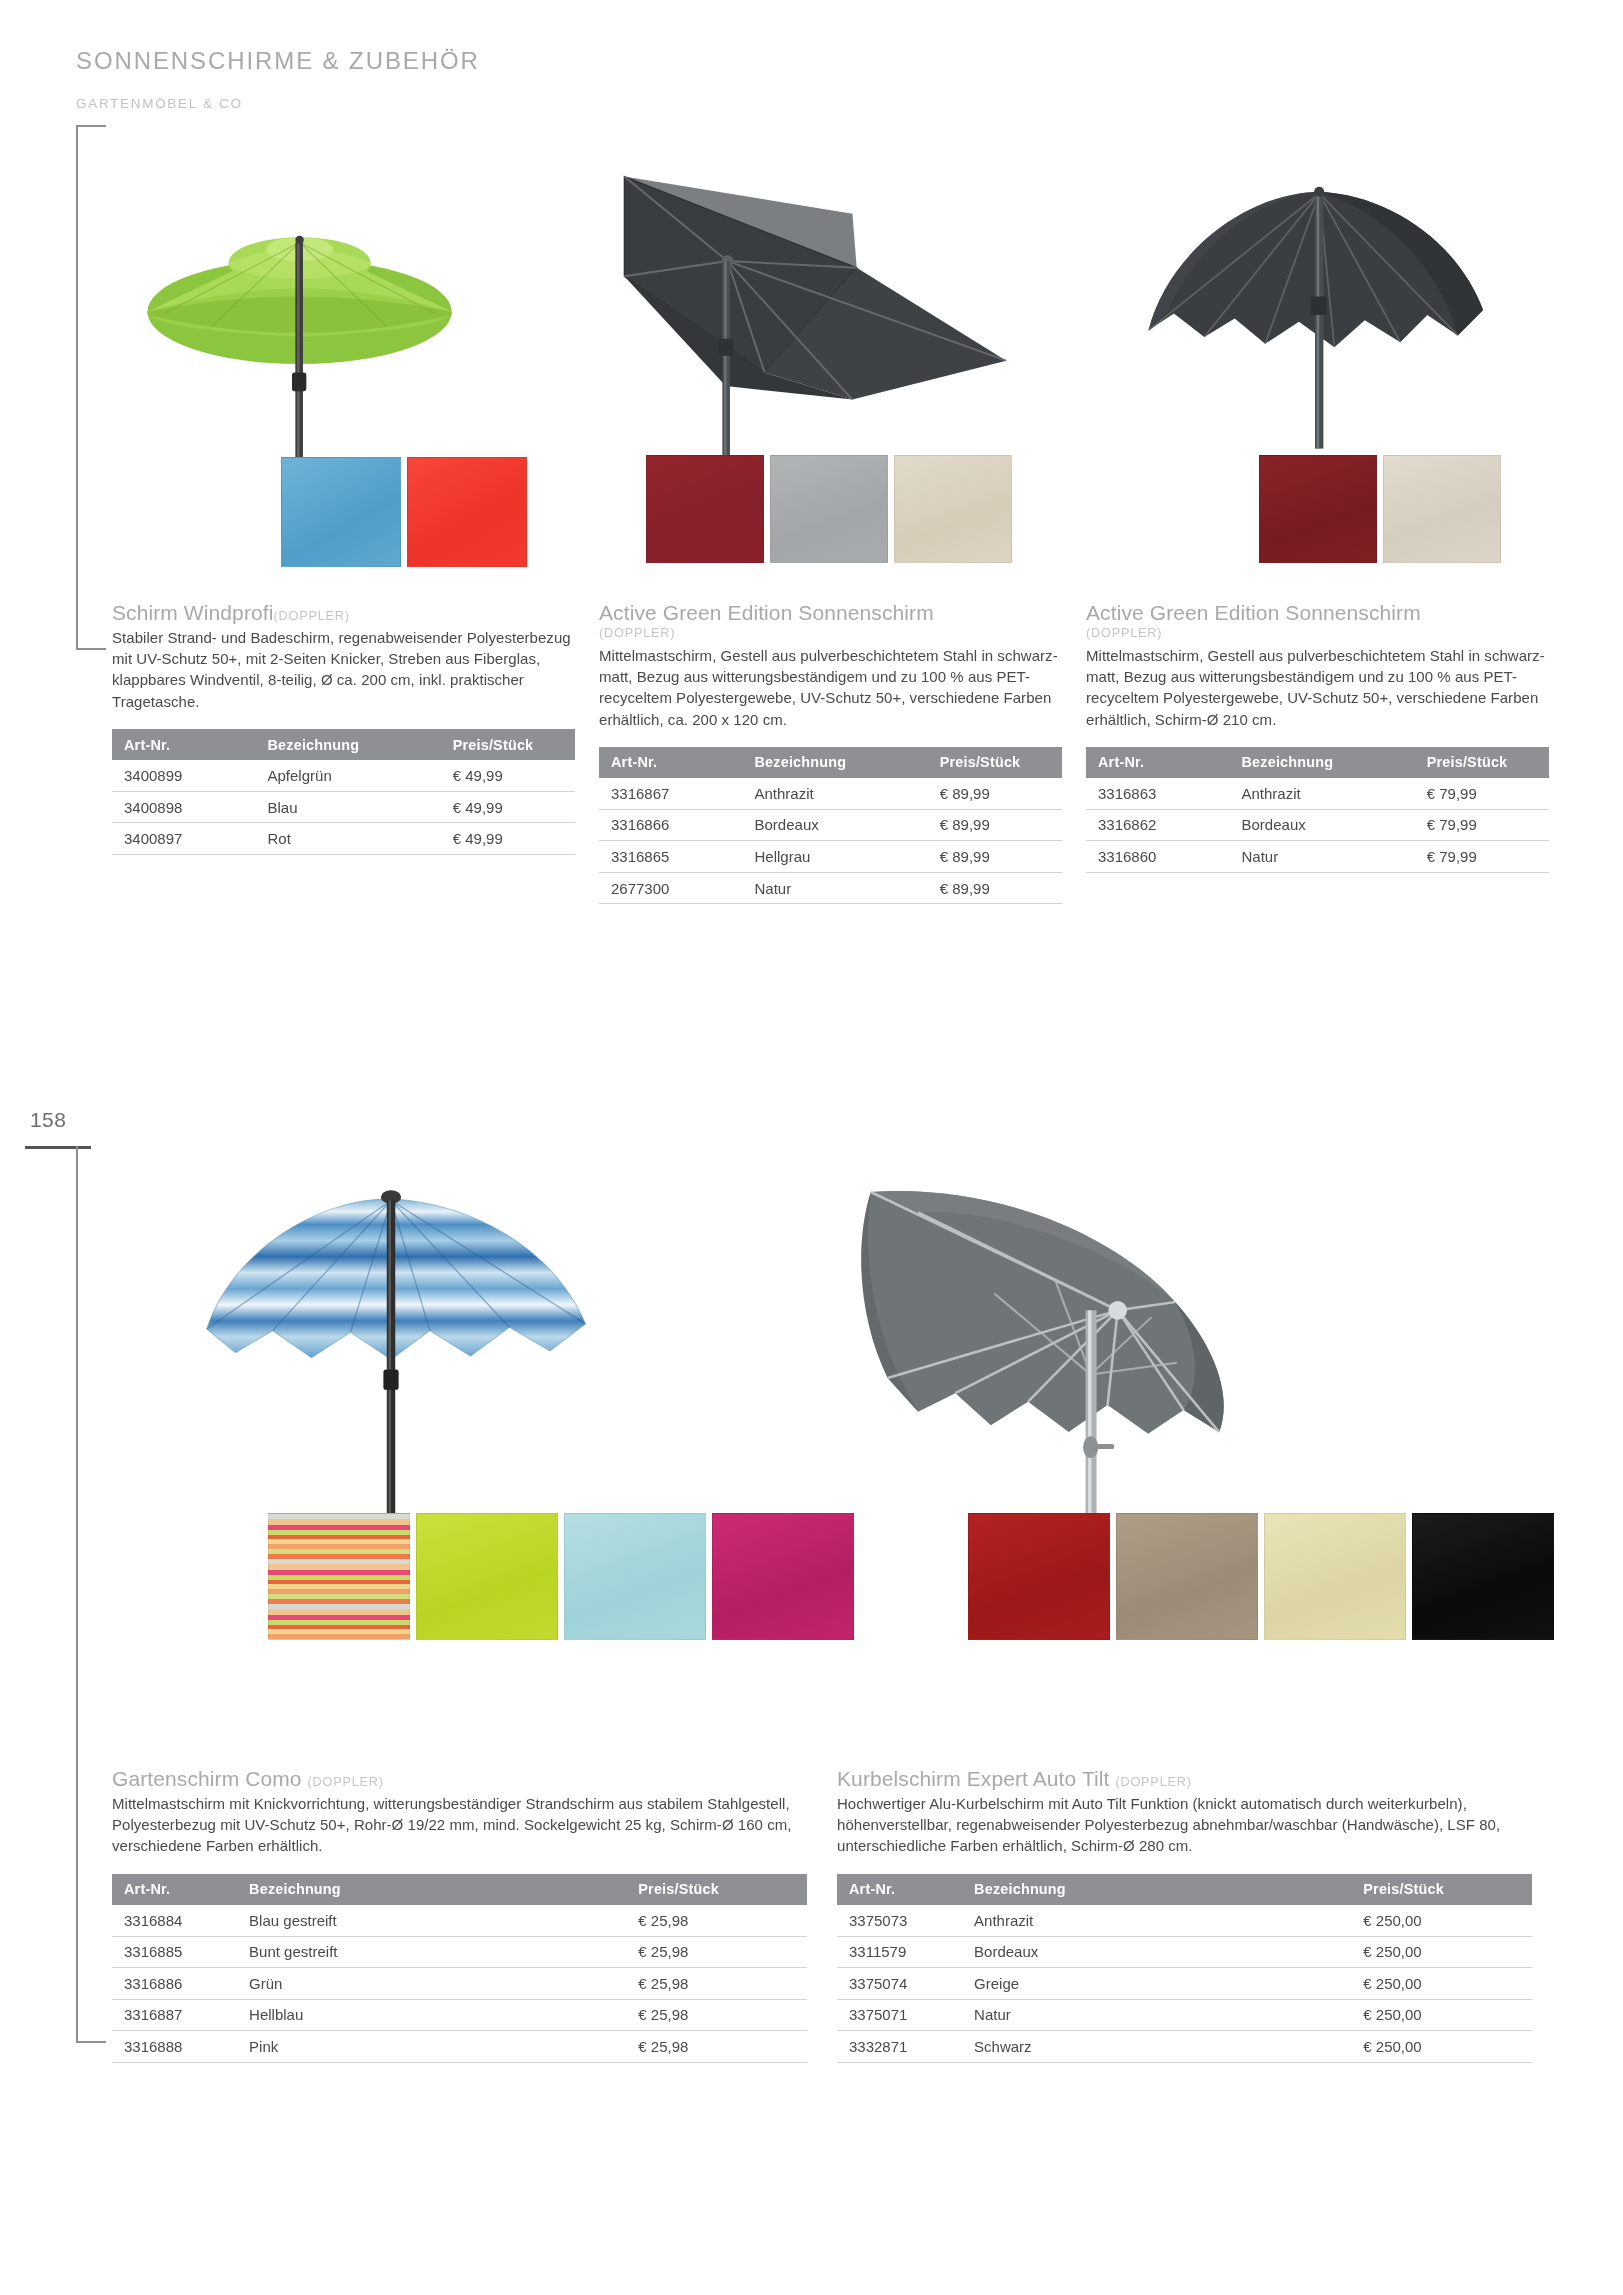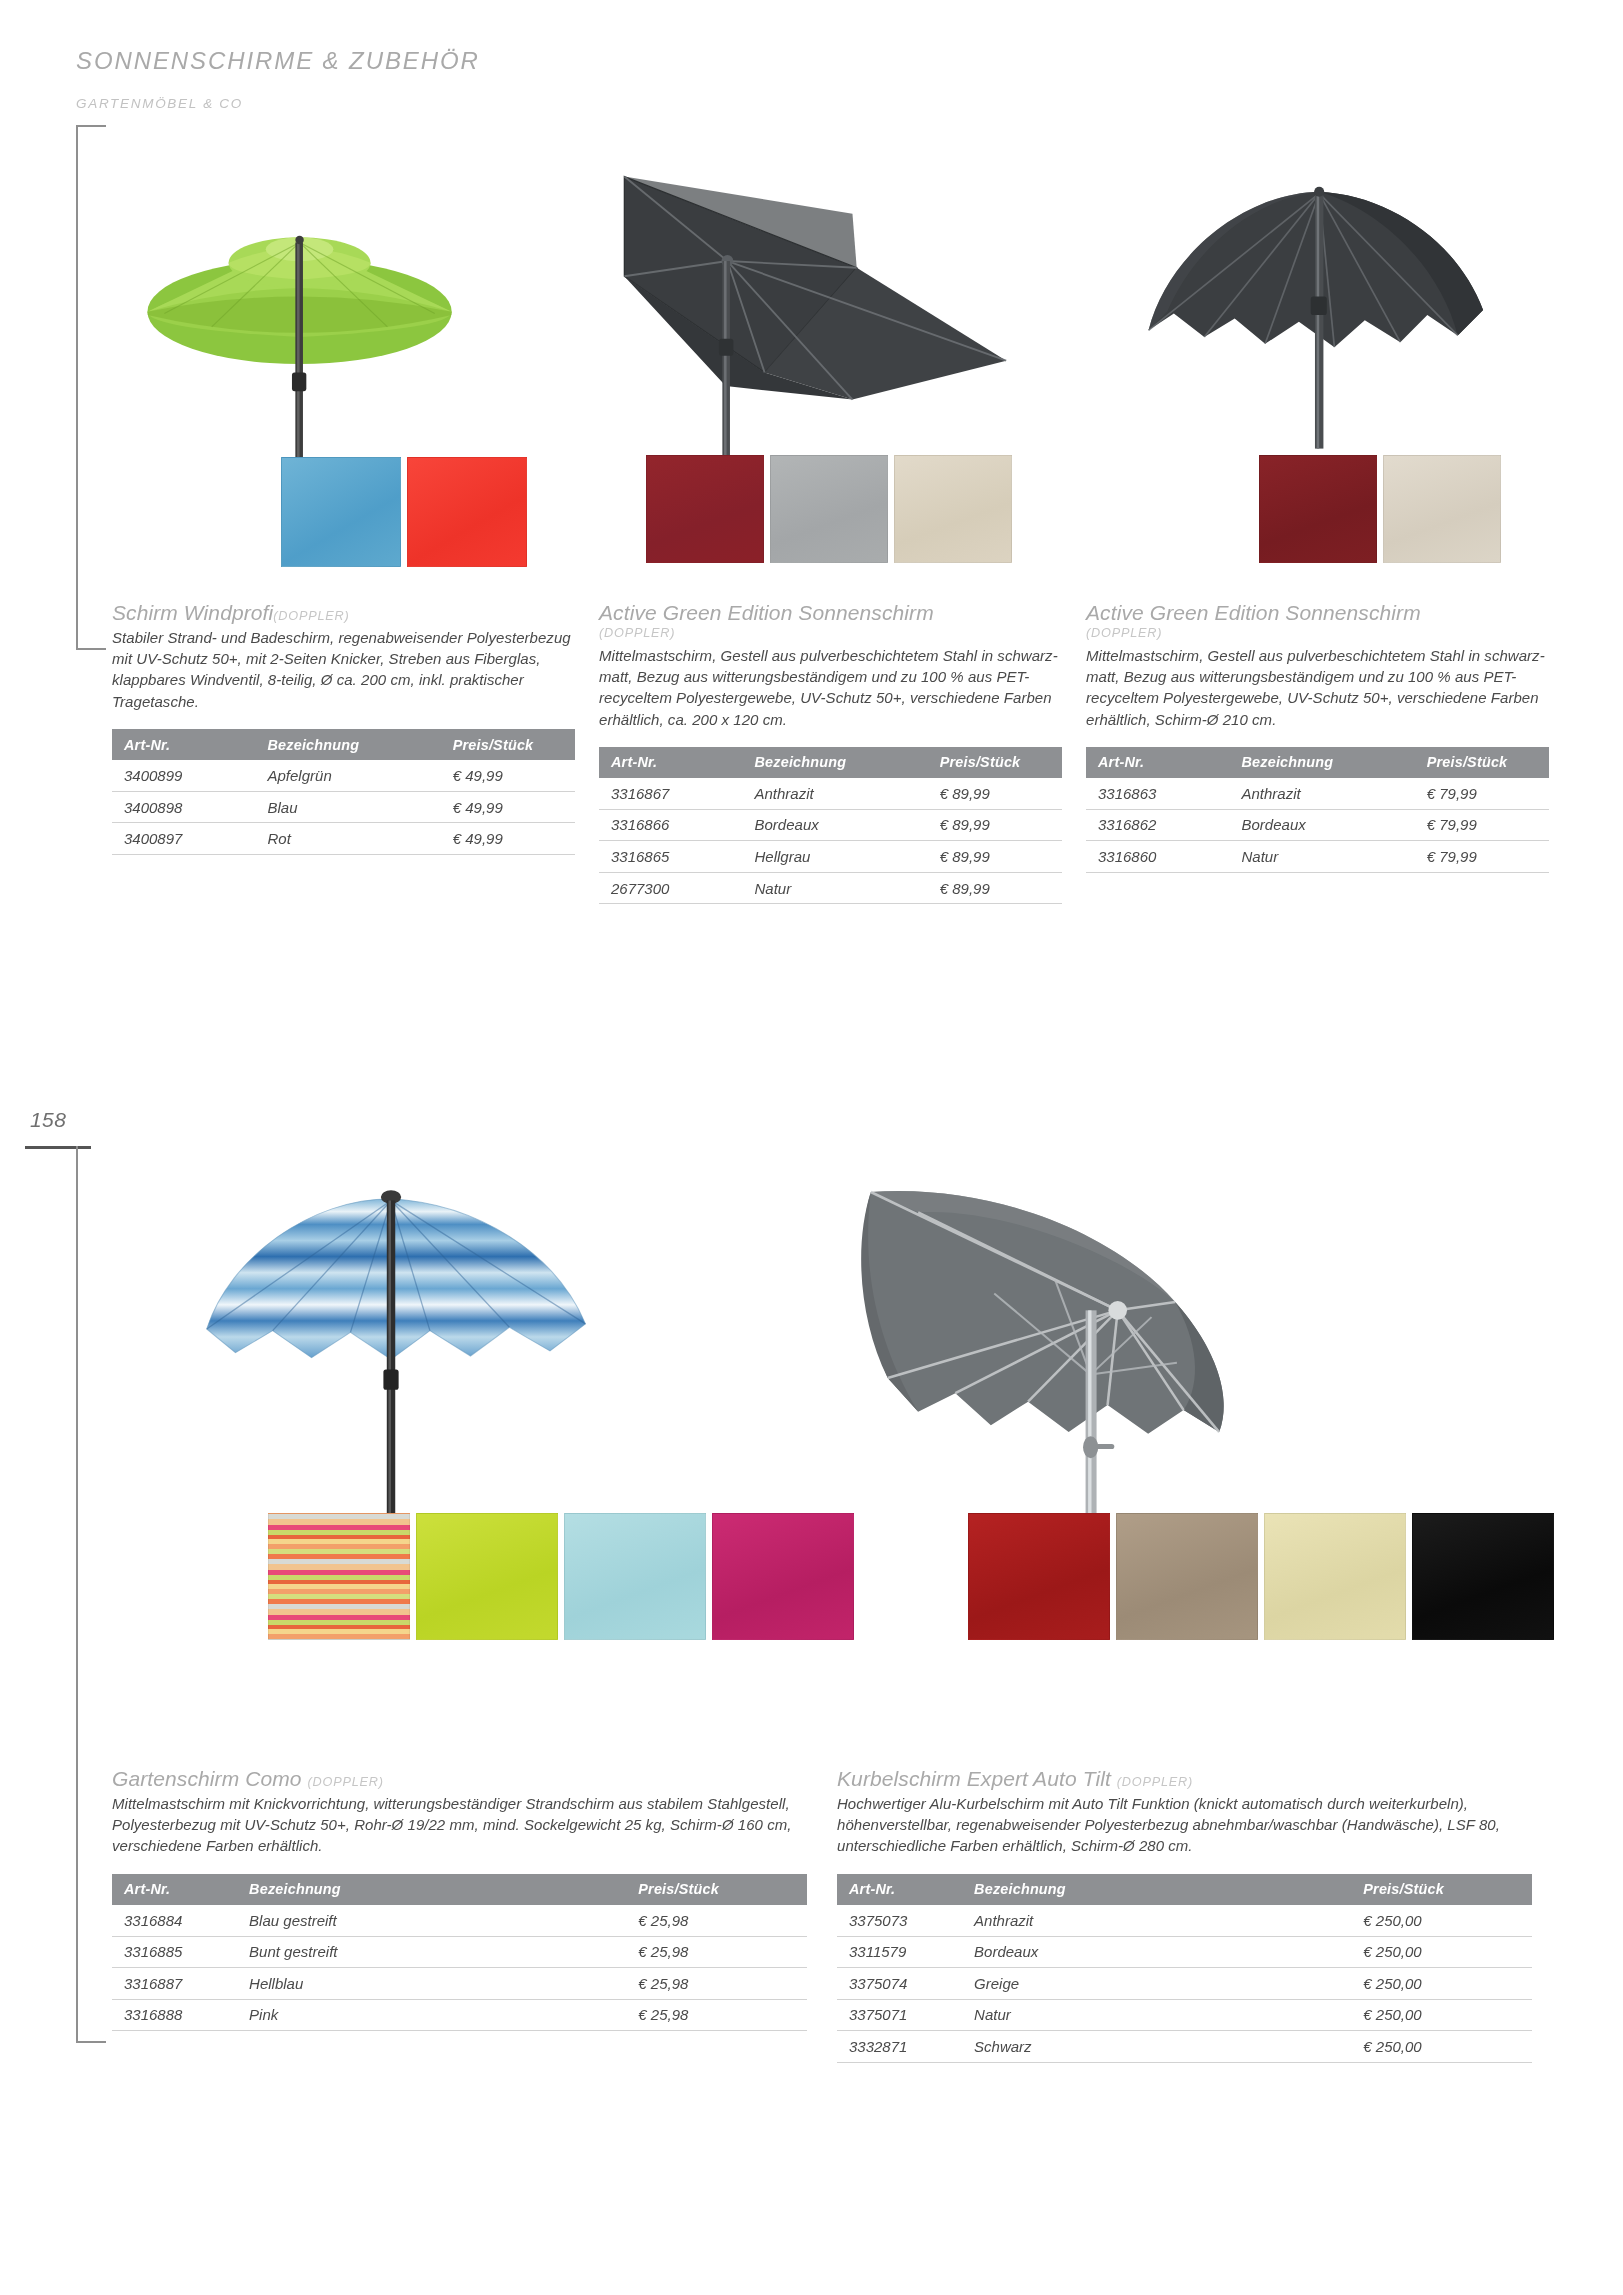--- a/index.html
+++ b/index.html
@@ -9,21 +9,20 @@
     background: #ffffff;
     font-family: "Liberation Sans", sans-serif;
     color: #3c3c3c;
     overflow: hidden;
   }
   .page {
     position: relative;
     width: 1623px;
     height: 2244px;
     background: #ffffff;
-    font-style: italic;
   }
 
   
   .page-header {
     position: absolute;
     left: 76px;
     top: 47px;
   }
   .page-header .title {
     font-size: 24px;
@@ -529,20 +528,25 @@
             <td>3316884</td>
             <td>Blau gestreift</td>
             <td class="price">€ 25,98</td>
           </tr>
           <tr>
             <td>3316885</td>
             <td>Bunt gestreift</td>
             <td class="price">€ 25,98</td>
           </tr>
           <tr>
+            <td>3316886</td>
+            <td>Grün</td>
+            <td class="price">€ 25,98</td>
+          </tr>
+          <tr>
             <td>3316887</td>
             <td>Hellblau</td>
             <td class="price">€ 25,98</td>
           </tr>
           <tr>
             <td>3316888</td>
             <td>Pink</td>
             <td class="price">€ 25,98</td>
           </tr>
         </tbody>

